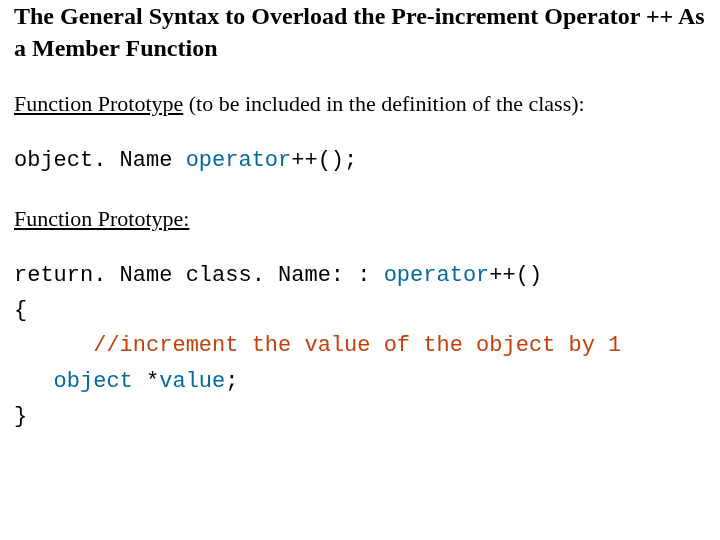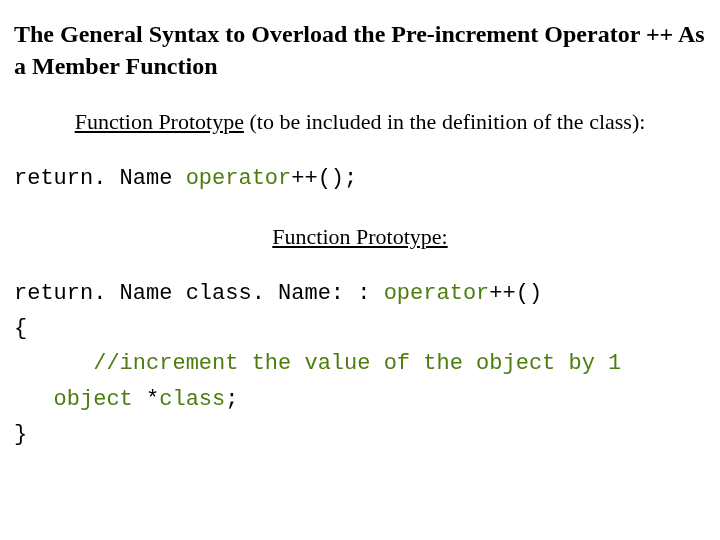--- a/index.html
+++ b/index.html
@@ -5,64 +5,63 @@
   html, body {
     margin: 0;
     padding: 0;
     width: 720px;
     height: 540px;
     background: #ffffff;
     font-family: "Times New Roman", Times, serif;
     color: #000000;
   }
   .page {
-    padding: 18px 14px 14px 14px;
+    padding: 0 14px 14px 14px;
     box-sizing: border-box;
     width: 720px;
   }
   .title {
     font-weight: bold;
     font-size: 24px;
     line-height: 1.35;
     margin-bottom: 26px;
   }
   .section-label {
     font-size: 22px;
     margin-bottom: 26px;
-    text-align: center;
   }
   .section-label .u {
     text-decoration: underline;
   }
   .code {
     font-family: "Courier New", Courier, monospace;
     font-size: 22px;
     line-height: 1.6;
     white-space: pre;
     margin-bottom: 28px;
   }
-  .kw-blue { color: #4d7c0f; }
-  .cm-green { color: #4d7c0f; }
+  .kw-blue { color: #0369a1; }
+  .cm-green { color: #c2410c; }
 </style>
 </head>
 <body>
 
 <div class="page">
 
   <div class="title">The General Syntax to Overload the Pre-increment Operator ++ As a Member Function</div>
 
   <div class="section-label">
     <span class="u">Function Prototype</span><span> (to be included in the definition of the class):</span>
   </div>
 
-  <div class="code"><span>return. Name </span><span class="kw-blue">operator</span><span>++();</span></div>
+  <div class="code"><span>object. Name </span><span class="kw-blue">operator</span><span>++();</span></div>
 
   <div class="section-label">
     <span class="u">Function Prototype:</span>
   </div>
 
   <div class="code"><span>return. Name class. Name: : </span><span class="kw-blue">operator</span><span>++()</span>
 <span>{</span>
 <span>      </span><span class="cm-green">//increment the value of the object by 1</span>
-<span>   </span><span class="kw-blue">object</span><span> *</span><span class="kw-blue">class</span><span>;</span>
+<span>   </span><span class="kw-blue">object</span><span> *</span><span class="kw-blue">value</span><span>;</span>
 <span>}</span></div>
 
 </div>
 
 </body></html>

